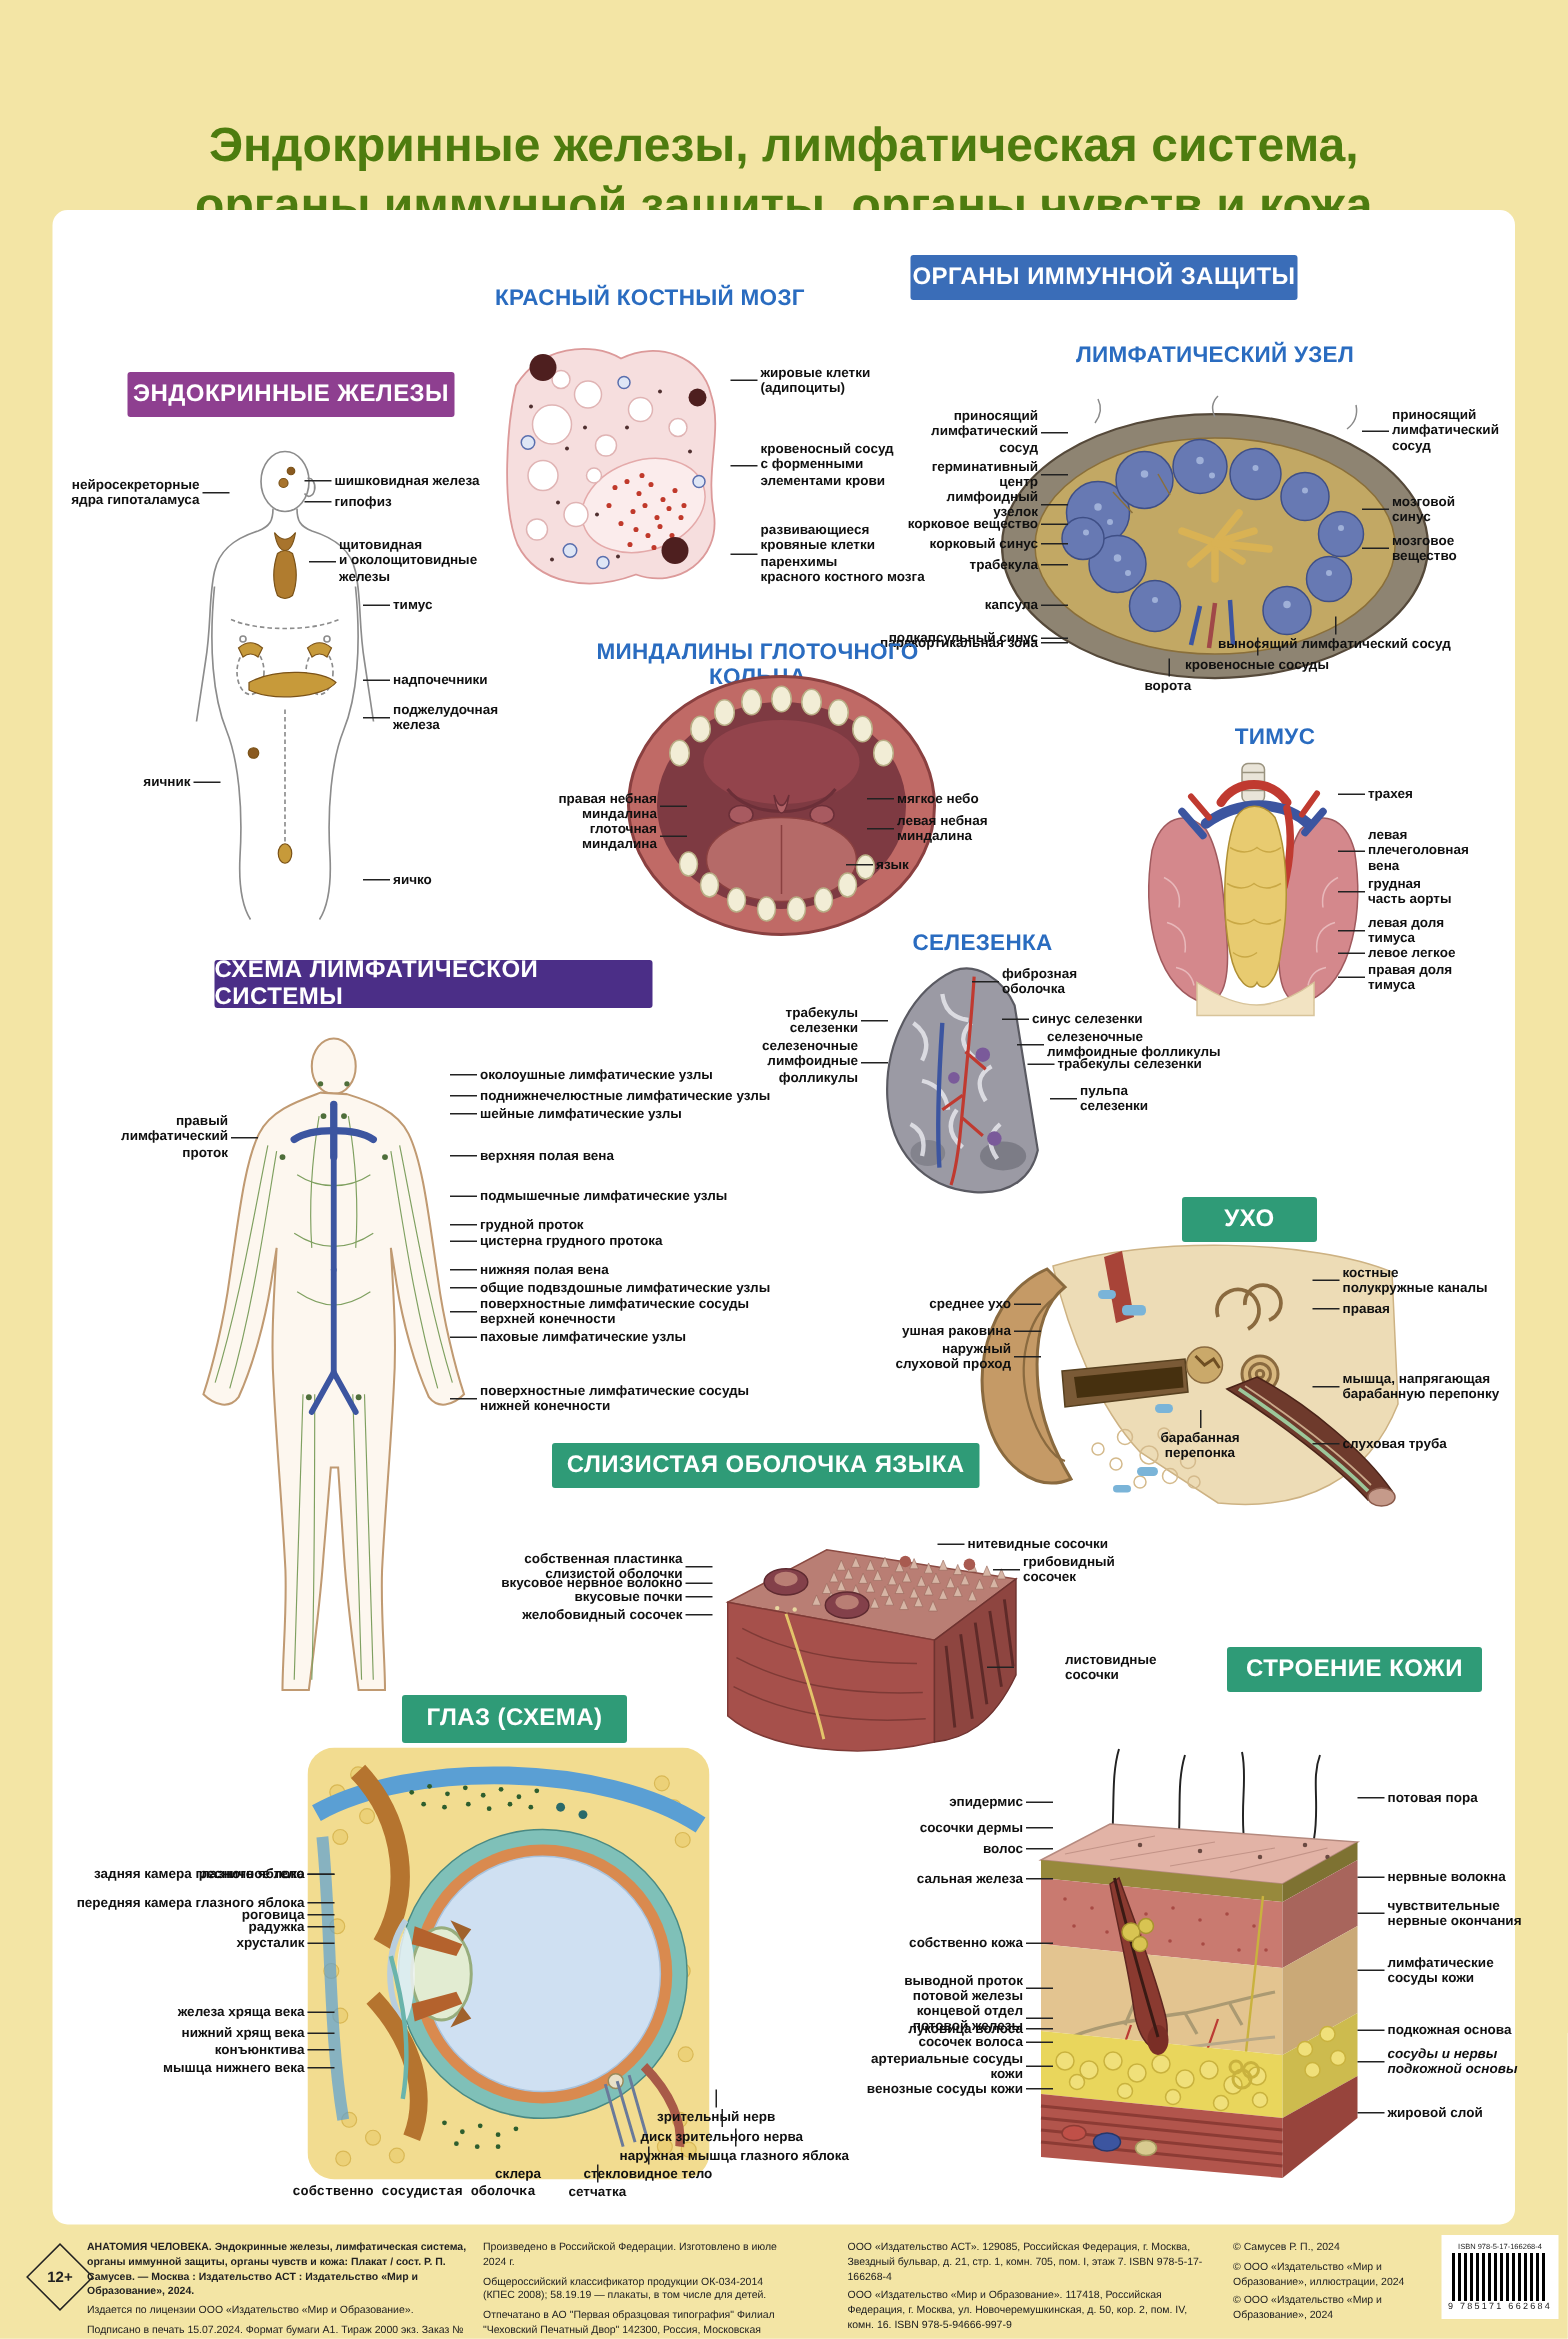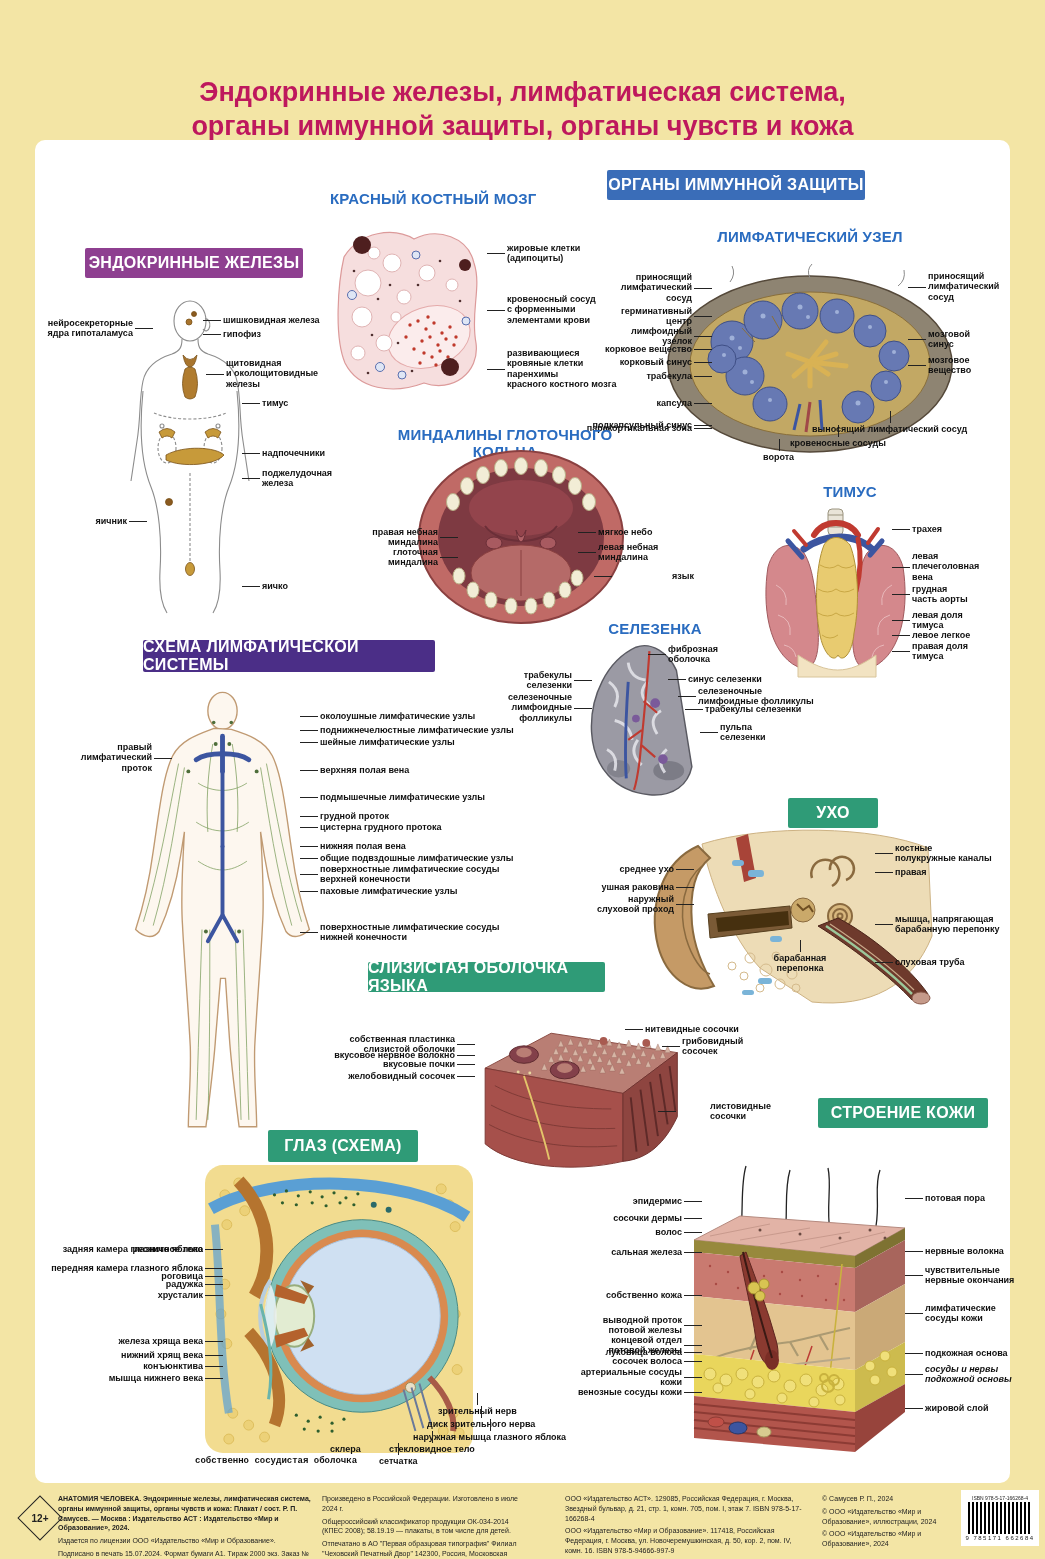--- a/index.html
+++ b/index.html
@@ -1,20 +1,20 @@
 <!DOCTYPE html>
 <html><head>
 <meta charset="utf-8">
 <style>
   html,body{margin:0;padding:0;}
   body{background:#f3e5a5;font-family:"Liberation Sans",sans-serif;}
   .page{position:relative;width:1045px;height:1559px;background:#f3e5a5;overflow:hidden;}
   .panel{position:absolute;left:35px;top:140px;width:975px;height:1343px;background:#fff;border-radius:10px;}
   .main-title{position:absolute;left:0;top:34px;width:100%;text-align:center;font-weight:bold;font-size:34px;color:#38277d;letter-spacing:0.5px;}
-  .sub-title{position:absolute;left:0;top:76px;width:100%;text-align:center;font-weight:bold;font-size:27px;line-height:1.25;color:#be185d;white-space:pre-line;}
+  .sub-title{position:absolute;left:0;top:76px;width:100%;text-align:center;font-weight:bold;font-size:32px;line-height:1.25;color:#4d7c0f;white-space:pre-line;}
   .sec{position:absolute;}
   .hdr{position:absolute;color:#fff;font-weight:bold;font-size:16px;display:flex;align-items:center;justify-content:center;border-radius:2px;letter-spacing:0.3px;}
   .sub{position:absolute;color:#2a6cc0;font-weight:bold;font-size:15px;text-align:center;letter-spacing:0.2px;}
   .lbl{position:absolute;font-size:9px;font-weight:bold;line-height:1.15;color:#101010;white-space:pre-line;}
   .lr{text-align:right;}
   .lr::after{content:"";position:absolute;top:50%;right:-20px;width:18px;height:1px;background:#222;}
   .ll::before{content:"";position:absolute;top:50%;left:-20px;width:18px;height:1px;background:#222;}
   .lt::before{content:"";position:absolute;top:-13px;left:50%;width:1px;height:12px;background:#222;}
   .art{position:absolute;}
   .footer{position:absolute;left:0;top:1488px;width:1045px;height:71px;font-size:7px;color:#222;}
@@ -272,21 +272,21 @@
           <ellipse cx="162" cy="130" rx="6" ry="8"></ellipse>
       </g>
     </svg>
     <div class="lbl lr" style="left:0;top:107px;width:108px;">правая небная
 миндалина</div>
     <div class="lbl lr" style="left:0;top:127px;width:108px;">глоточная
 миндалина</div>
     <div class="lbl ll" style="left:268px;top:107px;width:80px;">мягкое небо</div>
     <div class="lbl ll" style="left:268px;top:122px;width:80px;">левая небная
 миндалина</div>
-    <div class="lbl ll" style="left:284px;top:151px;width:80px;text-align:right;">язык</div>
+    <div class="lbl ll" style="left:254px;top:151px;width:80px;">язык</div>
   </div>
 
   <div class="sec" style="left:740px;top:478px;width:280px;height:230px;">
     <div class="sub" style="left:30px;top:5px;width:160px;">ТИМУС</div>
     <svg class="art" style="left:18px;top:27px;" width="155" height="175" viewBox="0 0 155 175">
       <path d="M10,62 C4,100 10,148 40,162 C56,168 62,152 60,122 C58,92 56,64 46,48 C32,34 16,40 10,62 Z" fill="#d4888c" stroke="#a05a5e"></path>
       <path d="M145,62 C151,100 145,148 115,162 C99,168 93,152 95,122 C97,92 99,64 109,48 C123,34 139,40 145,62 Z" fill="#d4888c" stroke="#a05a5e"></path>
       <g stroke="#e8b8ba" fill="none">
         <path d="M18,80 q12,6 10,20 M20,110 q14,4 12,20 M26,140 q10,2 12,12 M134,80 q-12,6 -10,20 M132,110 q-14,4 -12,20 M126,140 q-10,2 -12,12"></path>
       </g>
@@ -454,21 +454,21 @@
 перепонка</div>
     <div class="lbl ll" style="left:305px;top:53px;width:118px;">костные
 полукружные каналы</div>
     <div class="lbl ll" style="left:305px;top:77px;width:118px;">правая</div>
     <div class="lbl ll" style="left:305px;top:124px;width:118px;">мышца, напрягающая
 барабанную перепонку</div>
     <div class="lbl ll" style="left:305px;top:167px;width:118px;">слуховая труба</div>
   </div>
 
   <div class="sec" style="left:325px;top:950px;width:445px;height:235px;">
-    <div class="hdr" style="left:43px;top:12px;width:237px;height:30px;background:#2f9b77;">СЛИЗИСТАЯ ОБОЛОЧКА ЯЗЫКА</div>
+    <div class="hdr" style="left:43px;top:12px;width:285px;height:30px;background:#2f9b77;">СЛИЗИСТАЯ ОБОЛОЧКА ЯЗЫКА</div>
     <svg class="art" style="left:130px;top:58px;" width="235" height="165" viewBox="0 0 240 170">
       <path d="M30,62 L98,26 L228,46 L172,88 Z" fill="#b97e74" stroke="#8a4a42"></path>
       <g fill="#d6b5a5" stroke="#96655a" stroke-width="0.4">
         <path d="M105,40 l3,-7 l3,7 z"></path>
           <path d="M115,38 l3,-7 l3,7 z"></path>
           <path d="M125,40 l3,-7 l3,7 z"></path>
           <path d="M135,38 l3,-7 l3,7 z"></path>
           <path d="M145,41 l3,-7 l3,7 z"></path>
           <path d="M155,39 l3,-7 l3,7 z"></path>
           <path d="M165,42 l3,-7 l3,7 z"></path>

